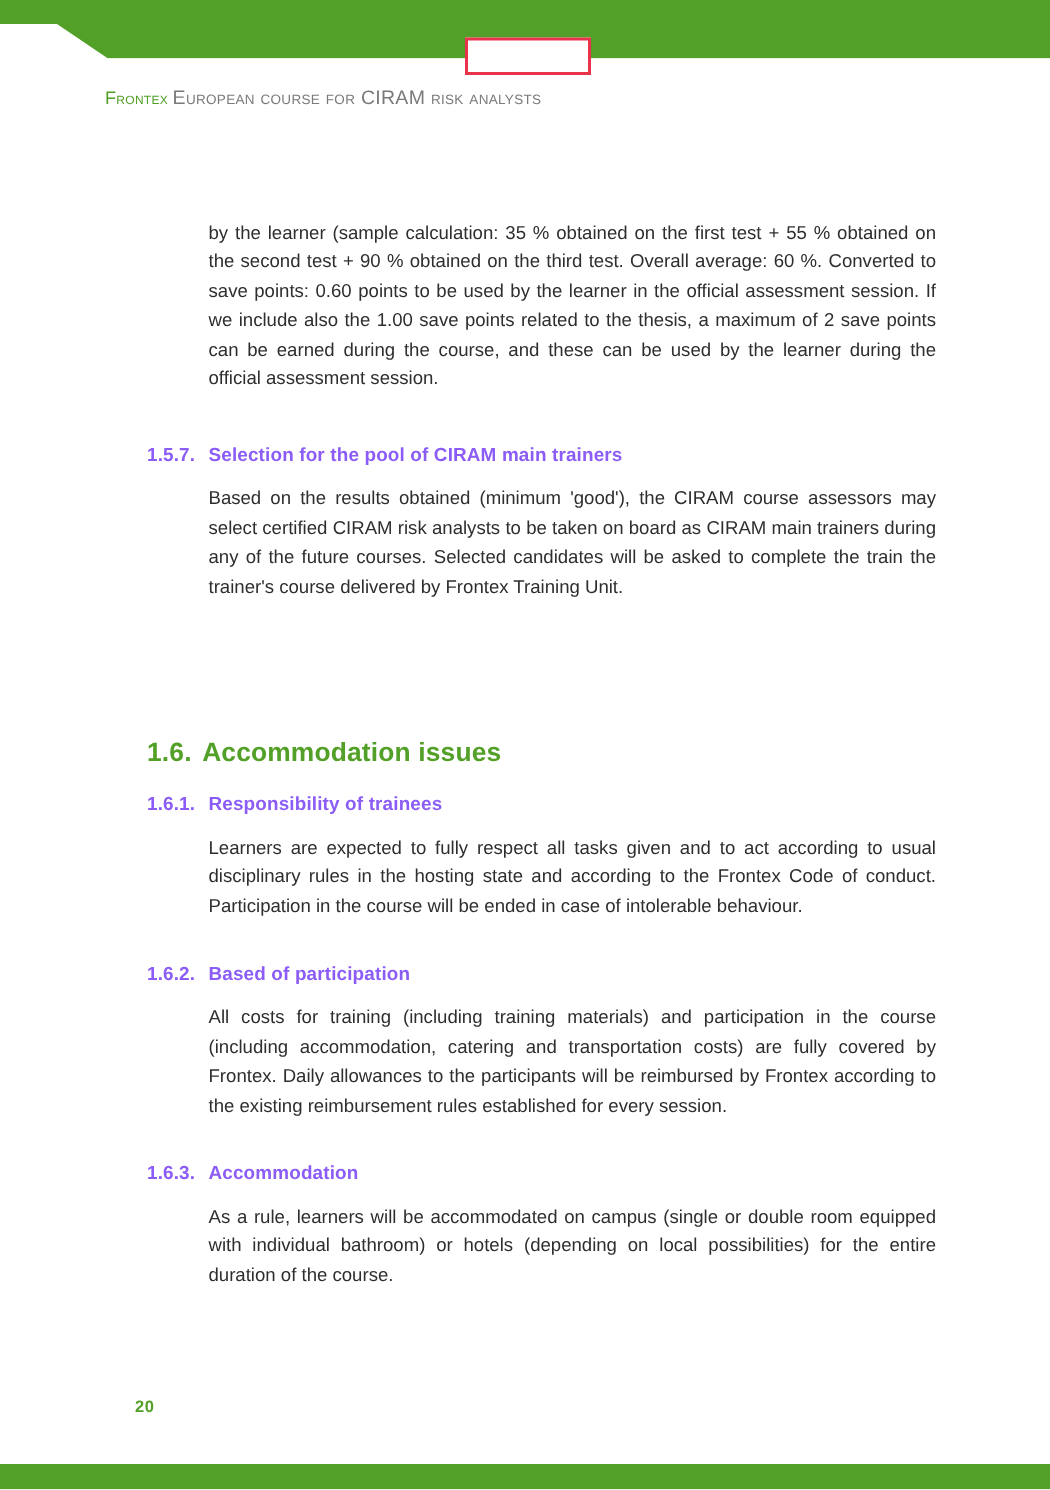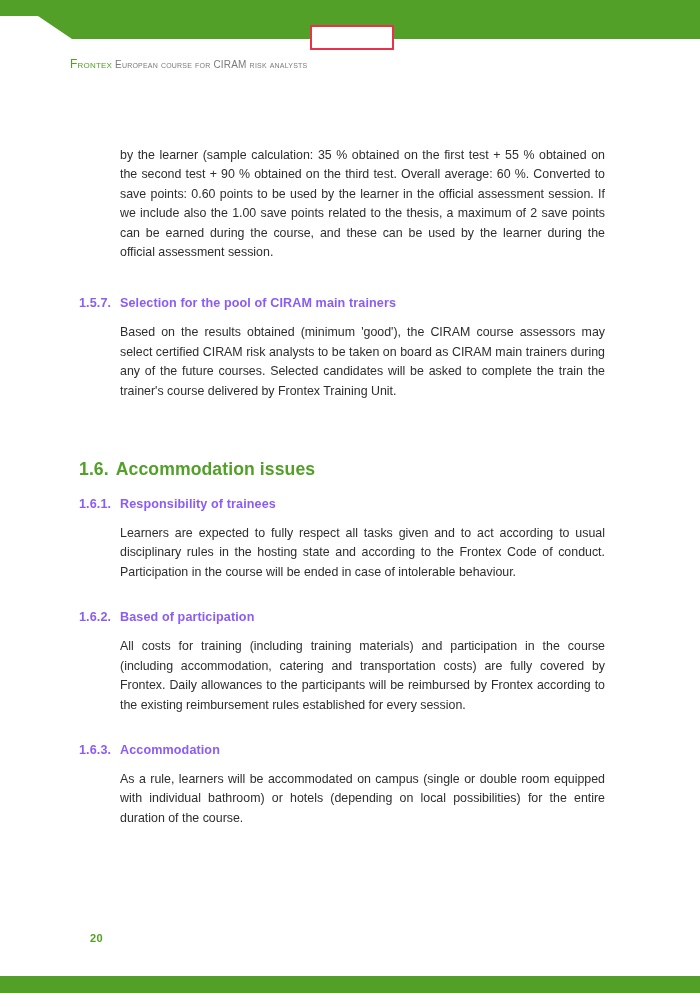--- a/index.html
+++ b/index.html
@@ -51,29 +51,29 @@
   .running-head .brand {
     color: #52a027;
     font-weight: normal;
     font-variant: small-caps;
     font-size: 12px;
     letter-spacing: 0.2px;
   }
   .running-head .subject {
     color: #7a7a7a;
     font-variant: small-caps;
-    font-size: 10px;
+    font-size: 13px;
     letter-spacing: 0.2px;
     margin-left: 3px;
   }
 
   
   .content {
     position: absolute;
-    left: 79px;
+    left: 98px;
     top: 146px;
     width: 526px;
   }
 
   p.body-text {
     margin: 0;
     color: #2e2e2e;
     font-size: 12.4px;
     line-height: 19.4px;
     text-align: justify;
@@ -100,20 +100,21 @@
   }
 
   
   .main-heading {
     display: flex;
     align-items: flex-start;
     color: #52a027;
     font-weight: bold;
     font-size: 17.6px;
     letter-spacing: 0.1px;
+    margin-top: 32px;
   }
   .main-heading .num {
     margin-right: 7px;
   }
 
   .sp-after-para-1 { height: 34px; }
   .sp-heading-to-para { height: 13px; }
   .sp-para-to-main { height: 58px; }
   .sp-main-to-sub { height: 17px; }
   .sp-para-to-sub { height: 28px; }

